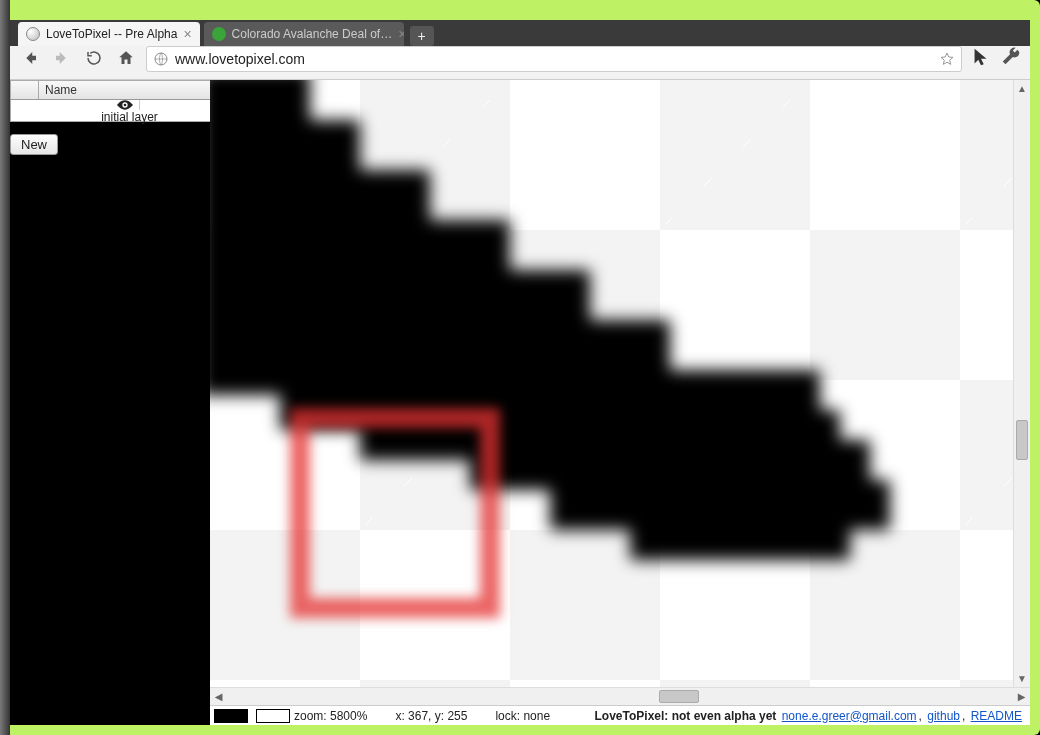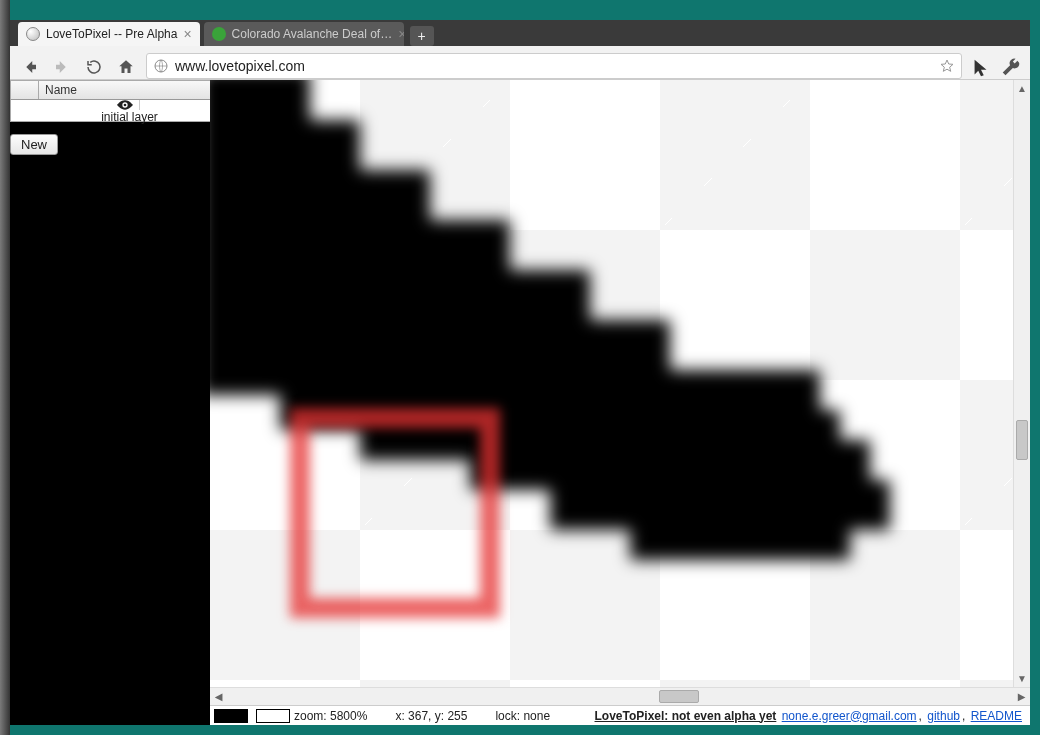--- a/index.html
+++ b/index.html
@@ -1,31 +1,31 @@
 <!DOCTYPE html>
 <html><head>
 <meta charset="utf-8">
 <style>
 * { margin: 0; padding: 0; box-sizing: border-box; font-family: "Segoe UI", Tahoma, Arial, sans-serif; }
 html, body { width: 1040px; height: 735px; overflow: hidden; background: #000; }
 
-.window { position: absolute; inset: 0; background: #0f766e; }
+.window { position: absolute; inset: 0; background: #bef264; border-radius: 6px; }
 .left-strip { position: absolute; left: 0; top: 0; bottom: 0; width: 10px; background: linear-gradient(to right,#7a7a7a,#333); }
 
 .tabstrip { position: absolute; left: 10px; right: 10px; top: 20px; height: 26px; background: #3a3a3a; display: flex; align-items: flex-end; padding-left: 8px; }
 .tab { height: 24px; display: flex; align-items: center; padding: 0 8px; font-size: 12px; border-top-left-radius: 4px; border-top-right-radius: 4px; margin-right: 4px; max-width: 200px; overflow: hidden; white-space: nowrap; }
 .tab.active { background: #f5f5f5; color: #222; }
 .tab.inactive { background: #5a5a5a; color: #ccc; }
 .tab .tab-close { margin-left: 6px; color: #888; font-size: 14px; line-height: 1; }
 .favicon { width: 14px; height: 14px; margin-right: 6px; border-radius: 50%; display: inline-block; flex-shrink: 0; }
 .favicon.globe { background: radial-gradient(circle at 30% 30%, #fff, #bbb); border: 1px solid #888; }
 .favicon.green { background: #3aa33a; border-radius: 50%; }
 .newtab-btn { width: 24px; height: 20px; background: #555; border-radius: 3px; display: flex; align-items: center; justify-content: center; color: #eee; font-size: 14px; margin-left: 2px; }
 
-.toolbar { position: absolute; left: 10px; right: 10px; top: 46px; height: 34px; background: #f2f2f2; border-bottom: 1px solid #ccc; display: flex; align-items: flex-end; padding: 0 8px; gap: 8px; }
+.toolbar { position: absolute; left: 10px; right: 10px; top: 46px; height: 34px; background: #f2f2f2; border-bottom: 1px solid #ccc; display: flex; align-items: flex-start; padding: 0 8px; gap: 8px; }
 .nav-btn { width: 24px; height: 24px; display: flex; align-items: center; justify-content: center; color: #555; }
 .nav-btn.disabled { color: #bbb; }
 .nav-btn svg { width: 18px; height: 18px; }
 .omnibox { flex: 1; height: 26px; border: 1px solid #ccc; border-radius: 3px; background: #fff; display: flex; align-items: center; padding: 0 6px; }
 .omnibox .globe-icon { width: 16px; height: 16px; margin-right: 6px; }
 .omnibox input { flex: 1; border: none; outline: none; font-size: 14px; color: #222; background: transparent; }
 .star-icon { width: 16px; height: 16px; color: #999; }
 .tool-icon { width: 22px; height: 22px; display:flex; align-items:center; justify-content:center; color:#555; }
 
 .content { position: absolute; left: 10px; right: 10px; top: 80px; bottom: 10px; background: #000; }
@@ -65,21 +65,21 @@
 .hscroll-row .thumb { position:absolute; top:2px; bottom:2px; left:55%; width:40px; background:#c8c8c8; border:1px solid #aaa; border-radius:2px; }
 
 .statusbar { position:absolute; left:200px; right:0; bottom:0; height:20px; background:#fff; border-top:1px solid #ccc; display:flex; align-items:center; font-size:12px; padding-right:6px; white-space:nowrap; }
 .swatch { width:34px; height:14px; border:1px solid #000; margin: 0 4px; }
 .swatch.fg { background:#000; }
 .swatch.bg { background:#fff; }
 .status-seg { margin-right: 28px; color:#222; }
 .spacer { flex:1; }
 .status-right { color:#222; }
 .status-right a { color:#1155cc; text-decoration:underline; margin: 0 2px; }
-.status-right b { font-weight:bold;text-decoration:underline; }
+.status-right b { font-weight:bold; }
 
 </style>
 </head>
 <body>
 
 <div class="window">
   <div class="left-strip"></div>
 
   <div class="tabstrip">
     <div class="tab active">

